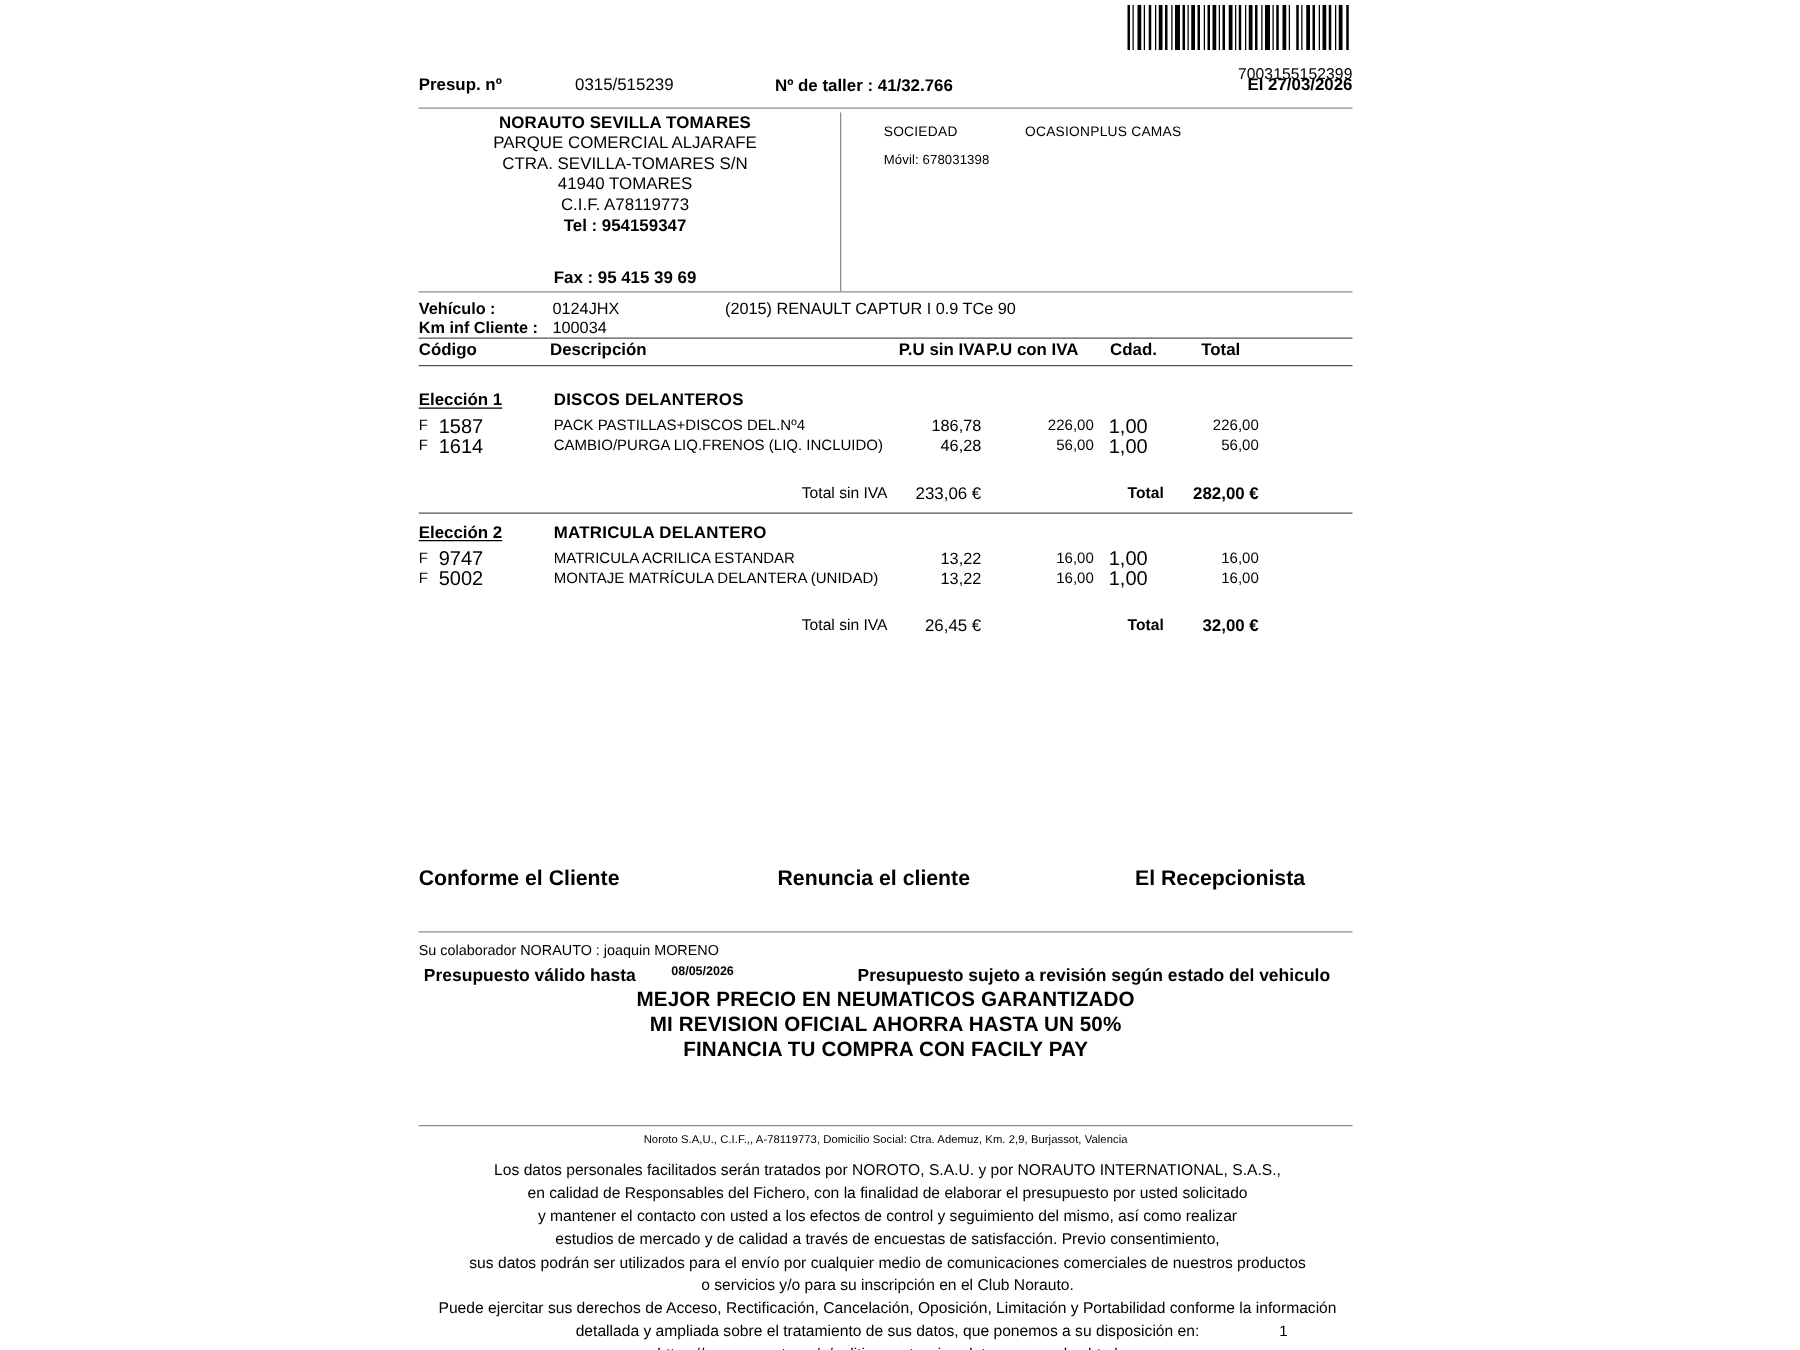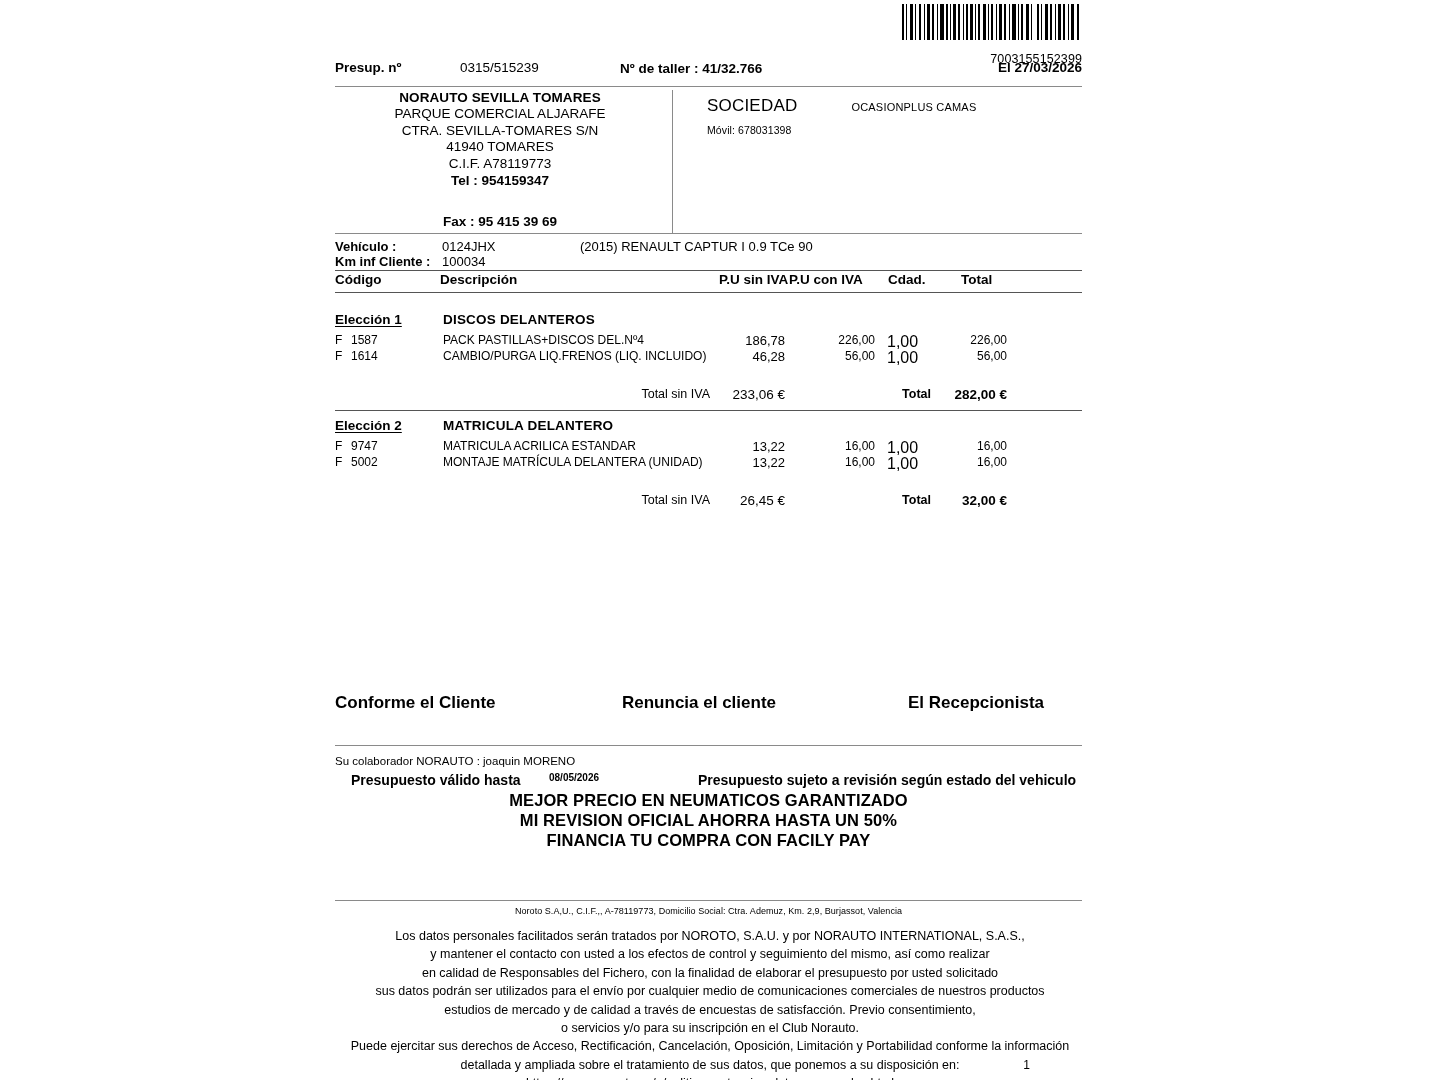--- a/index.html
+++ b/index.html
@@ -80,21 +80,21 @@
   .store-name { font-weight: bold; font-size: 13.5px; letter-spacing: .1px; }
   .store-line { font-size: 13.5px; }
   .store-tel { font-weight: bold; font-size: 13.5px; margin-top: 1px; }
   .store-fax {
     position: absolute; left: 0; top: 124px; width: 330px;
     text-align: center; font-weight: bold; font-size: 13.5px;
   }
   .cust-block {
     position: absolute; left: 372px; top: 6px; width: 360px;
   }
-  .cust-soc-label { font-size: 17px; letter-spacing: .2px; }
+  .cust-soc-label { font-size: 11px; letter-spacing: .2px; }
   .cust-soc-name  { font-size: 11px; letter-spacing: .2px; margin-left: 54px; }
   .cust-soc-row   { white-space: nowrap; }
   .cust-movil { font-size: 10.5px; margin-top: 8px; letter-spacing: .1px; }
 
   
   .veh-block { position: absolute; left: 0; top: 239px; width: 747px; }
   .veh-line { position: relative; height: 15px; }
   .veh-lbl { position: absolute; left: 0; top: 0; font-weight: bold; font-size: 13px; }
   .veh-val { position: absolute; left: 107px; top: 0; font-size: 13px; }
   .veh-desc { position: absolute; left: 245px; top: 0; font-size: 13px; }
@@ -117,21 +117,21 @@
     text-decoration: underline;
     text-underline-offset: 2px;
     text-align: center;
   }
   .sec-name {
     position: absolute; left: 108px; top: 0;
     font-weight: bold; font-size: 13.5px; letter-spacing: .2px;
   }
   .item-row { position: relative; height: 16px; }
   .it-code-f { position: absolute; left: 0;  top: 0; font-size: 12px; }
-  .it-code-n { position: absolute; left: 16px; top: 0; font-size: 12px; text-align: center; }
+  .it-code-n { position: absolute; left: 16px; top: 0; font-size: 16px; text-align: center; }
   .it-desc   { position: absolute; left: 108px; top: 0; font-size: 12px; }
   .it-pusin  { position: absolute; left: 330px; top: 0; width: 120px; text-align: right; font-size: 13px; }
   .it-pucon  { position: absolute; left: 460px; top: 0; width: 80px;  text-align: right; font-size: 12px; }
   .it-cdad   { position: absolute; left: 552px; top: 0; width: 44px;  text-align: left;  font-size: 16px; }
   .it-total  { position: absolute; left: 600px; top: 0; width: 72px;  text-align: right; font-size: 12px; }
 
   .totals-row { position: relative; height: 18px; }
   .tot-lbl-sin { position: absolute; left: 215px; top: 0; width: 160px; text-align: right; font-size: 12.5px; }
   .tot-val-sin { position: absolute; left: 330px; top: 0; width: 120px; text-align: right; font-size: 13.5px; }
   .tot-lbl     { position: absolute; left: 530px; top: 0; width: 66px; text-align: right; font-weight: bold; font-size: 12.5px; }
@@ -139,21 +139,21 @@
 
   
   .sig-row { position: absolute; left: 0; top: 693px; width: 747px; height: 24px; }
   .sig { position: absolute; top: 0; font-weight: bold; font-size: 17px; }
   .sig-1 { left: 0; }
   .sig-2 { left: 287px; }
   .sig-3 { left: 573px; }
 
   
   .collab { position: absolute; left: 0; top: 755px; font-size: 11.5px; }
-  .valid-row { position: absolute; left: 16px; top: 772px; width: 747px; height: 18px; }
+  .valid-row { position: absolute; left: 4px; top: 772px; width: 747px; height: 18px; }
   .valid-lbl { position: absolute; left: 0; top: 0; font-weight: bold; font-size: 14px; }
   .valid-val { position: absolute; left: 198px; top: 0; font-weight: bold; font-size: 10px; }
   .valid-note { position: absolute; left: 347px; top: 0; font-weight: bold; font-size: 14px; white-space: nowrap; }
 
   .promos { position: absolute; left: 0; top: 791px; width: 747px; text-align: center; }
   .promo { font-weight: bold; font-size: 16.5px; line-height: 1.2; letter-spacing: .1px; }
 
   .legal-company {
     position: absolute; left: 0; top: 906px; width: 747px;
     text-align: center; font-size: 9px; letter-spacing: .05px;
@@ -356,24 +356,24 @@
     <div class="promo">MEJOR PRECIO EN NEUMATICOS GARANTIZADO</div>
     <div class="promo">MI REVISION OFICIAL  AHORRA HASTA UN 50%</div>
     <div class="promo">FINANCIA TU COMPRA CON FACILY PAY</div>
   </div>
 
   <div class="rule" style="top:900px;"></div>
   <div class="legal-company">Noroto S.A,U., C.I.F.,, A-78119773, Domicilio Social: Ctra. Ademuz, Km. 2,9, Burjassot, Valencia</div>
 
   <div class="legal-body">
     <span class="ln">Los datos personales facilitados serán tratados por NOROTO, S.A.U. y por NORAUTO INTERNATIONAL, S.A.S.,</span>
+    <span class="ln">en calidad de Responsables del Fichero, con la finalidad de elaborar el presupuesto por usted solicitado</span>
     <span class="ln">y mantener el contacto con usted a los efectos de control y seguimiento del mismo, así como realizar</span>
-    <span class="ln">en calidad de Responsables del Fichero, con la finalidad de elaborar el presupuesto por usted solicitado</span>
+    <span class="ln">estudios de mercado y de calidad a través de encuestas de satisfacción. Previo consentimiento,</span>
     <span class="ln">sus datos podrán ser utilizados para el envío por cualquier medio de comunicaciones comerciales de nuestros productos</span>
-    <span class="ln">estudios de mercado y de calidad a través de encuestas de satisfacción. Previo consentimiento,</span>
     <span class="ln">o servicios y/o para su inscripción en el Club Norauto.</span>
     <span class="ln">Puede ejercitar sus derechos de Acceso, Rectificación, Cancelación, Oposición, Limitación y Portabilidad conforme la información</span>
     <span class="ln">detallada y ampliada sobre el tratamiento de sus datos, que ponemos a su disposición en:</span>
     <span class="ln">https://www.norauto.es/e/politica-proteccion-datos-personales.html</span>
   </div>
 
   <div class="page-num">1</div>
 
 </div>
 

